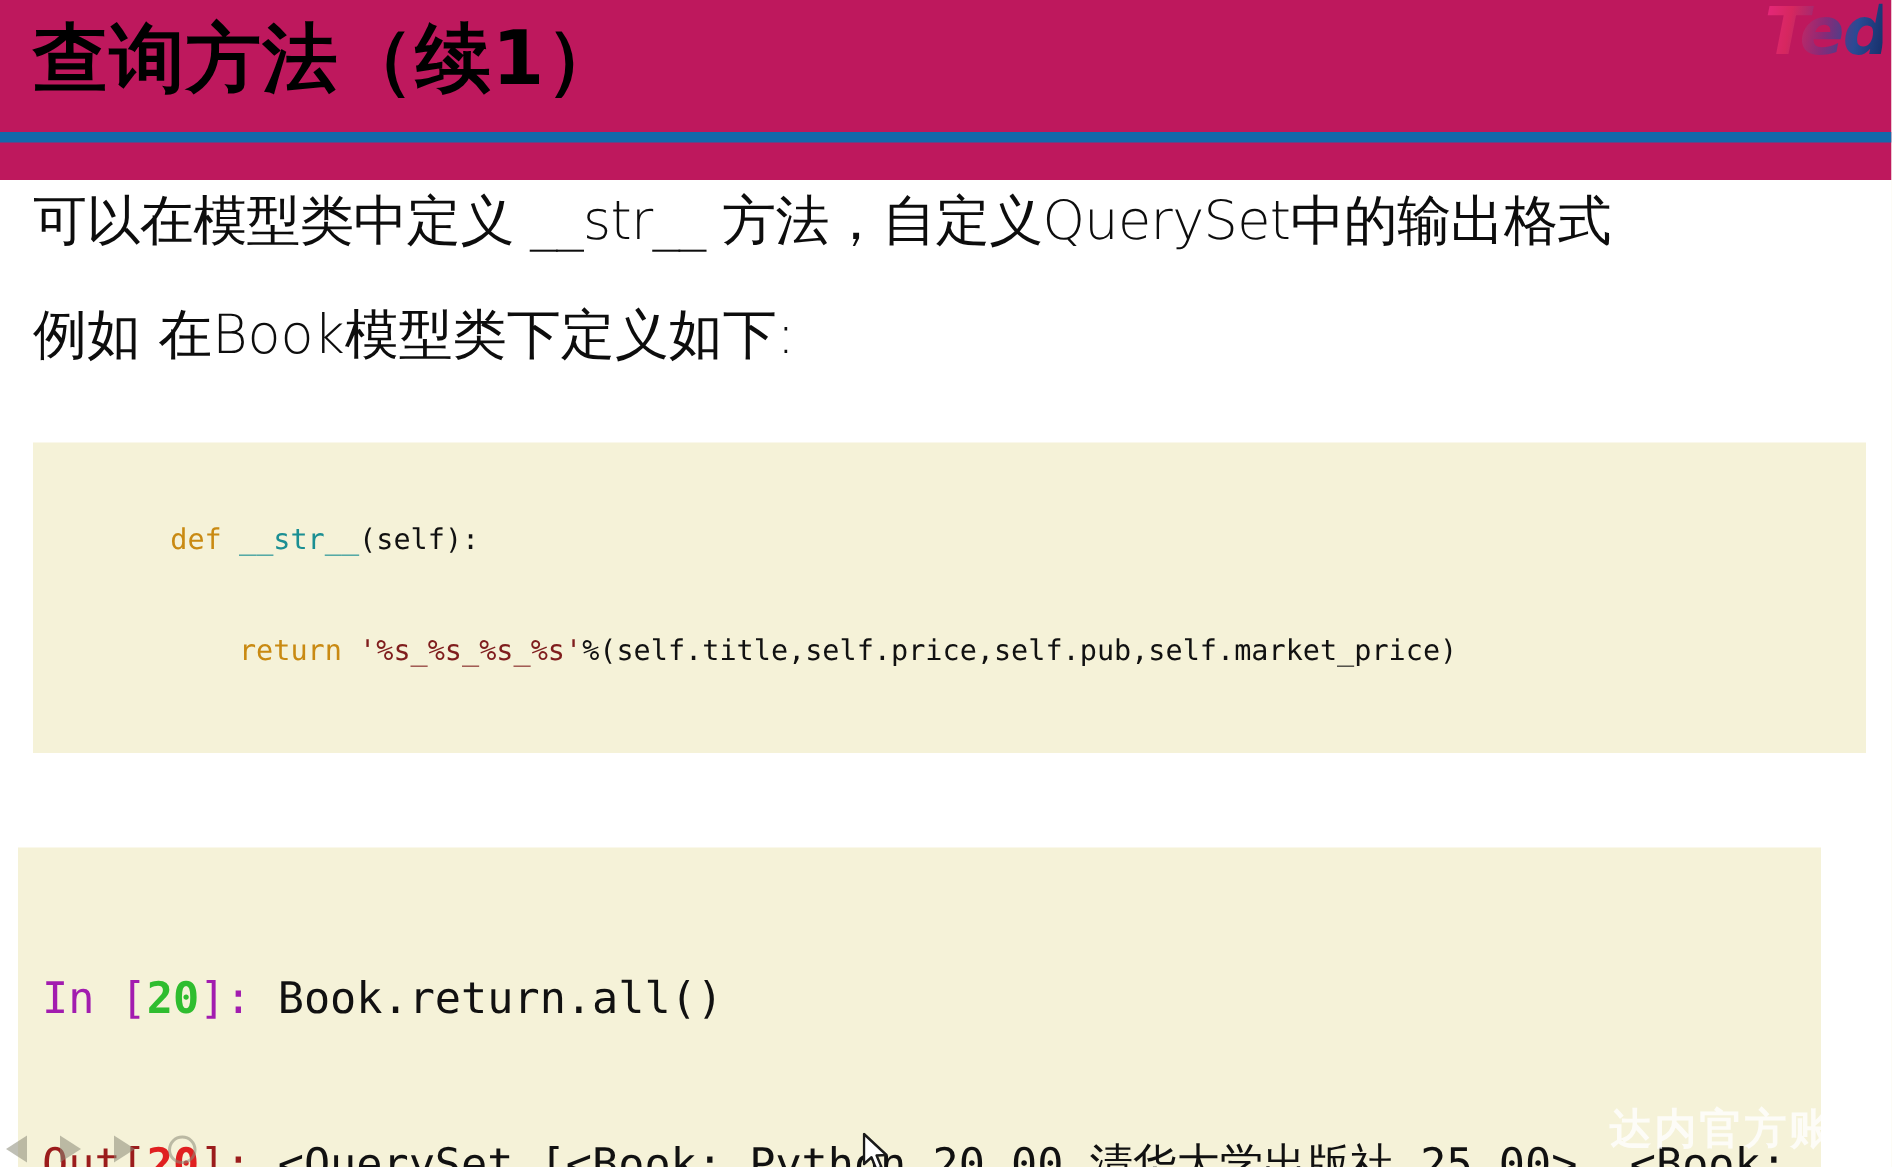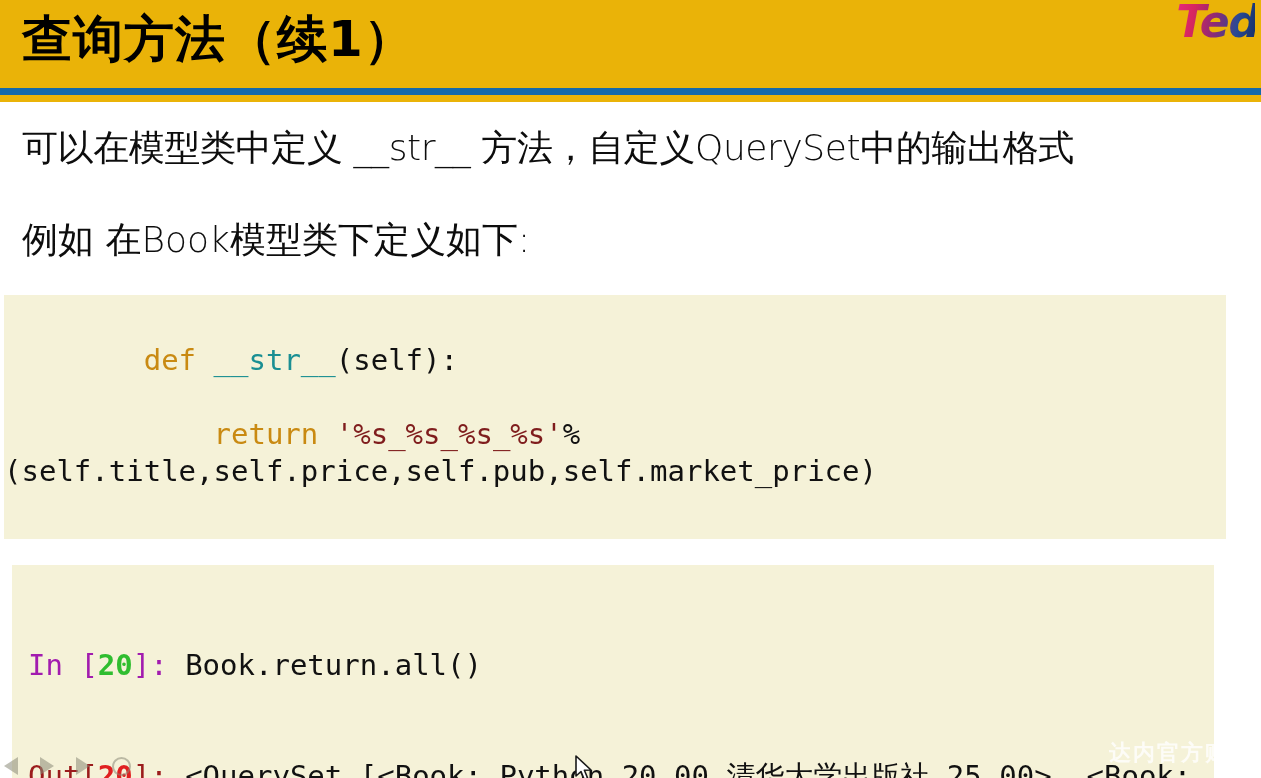--- a/index.html
+++ b/index.html
@@ -15,22 +15,22 @@
     font-family: "Liberation Sans", "DejaVu Sans", sans-serif;
     color: #0a0a0a;
   }
 
   
   #slide-header {
     position: absolute;
     left: 0;
     top: 0;
     width: 1261px;
-    height: 102px;
-    background: #eab308;
+    height: 120px;
+    background: #be185d;
   }
   #page-title {
     position: absolute;
     left: 22px;
     top: 2px;
     font-size: 50px;
     font-weight: bold;
     letter-spacing: 1px;
     line-height: 74px;
     color: #000000;
@@ -84,30 +84,30 @@
     position: absolute;
     left: 22px;
     font-size: 36px;
     line-height: 44px;
     color: #0d0d0d;
     white-space: nowrap;
     font-family: "DejaVu Sans", "Liberation Sans", sans-serif;
     font-weight: 300;
   }
   #para-1 { top: 31px; letter-spacing: -0.4px; }
-  #para-2 { top: 123px; }
+  #para-2 { top: 107px; }
   #para-3 { top: 391px; }
 
   
   .code-block {
     position: absolute;
-    left: 4px;
+    left: 22px;
     background: #f5f2d8;
     font-family: "DejaVu Sans Mono", "Liberation Mono", monospace;
-    font-size: 29px;
+    font-size: 19px;
     line-height: 37px;
     color: #111111;
     white-space: pre-wrap;
     word-break: break-word;
     box-sizing: border-box;
   }
   #code-definition {
     top: 200px;
     width: 1222px;
     padding: 10px 0 12px 0;
@@ -133,21 +133,21 @@
   .tok-out-num { color: #e02020; font-weight: bold; }
 
   .out-line { display: block; }
   .out-flow { display: block; }
 
   
   #watermark {
     position: absolute;
     right: 8px;
     bottom: 2px;
-    font-size: 22px;
+    font-size: 28px;
     line-height: 30px;
     color: rgba(255,255,255,0.78);
     font-family: "DejaVu Sans", "Liberation Sans", sans-serif;
     font-weight: bold;
     letter-spacing: 2px;
     white-space: nowrap;
     pointer-events: none;
   }
 
   

